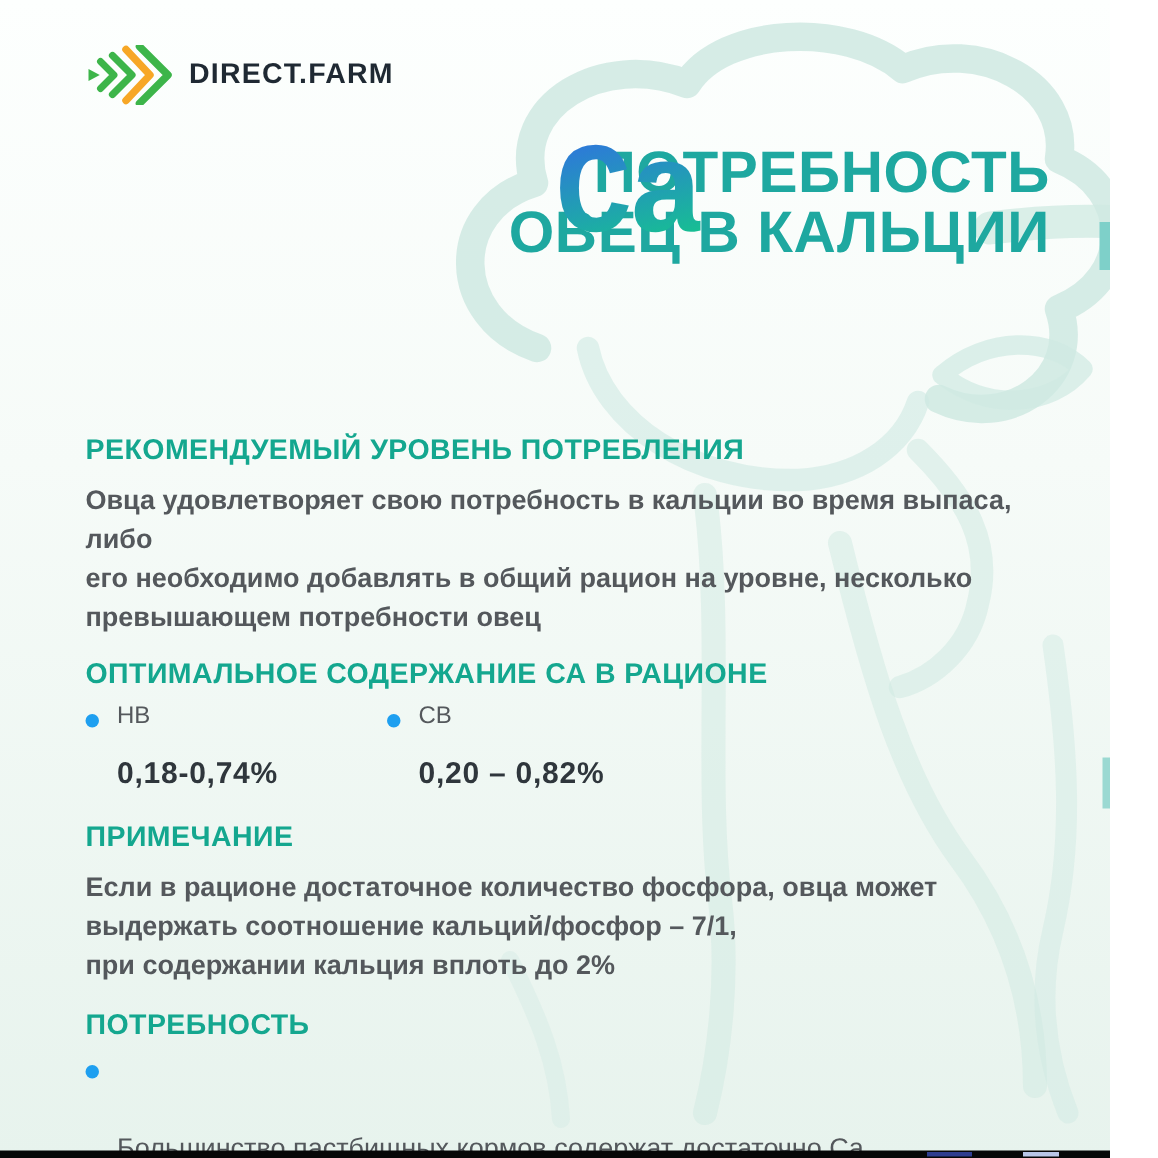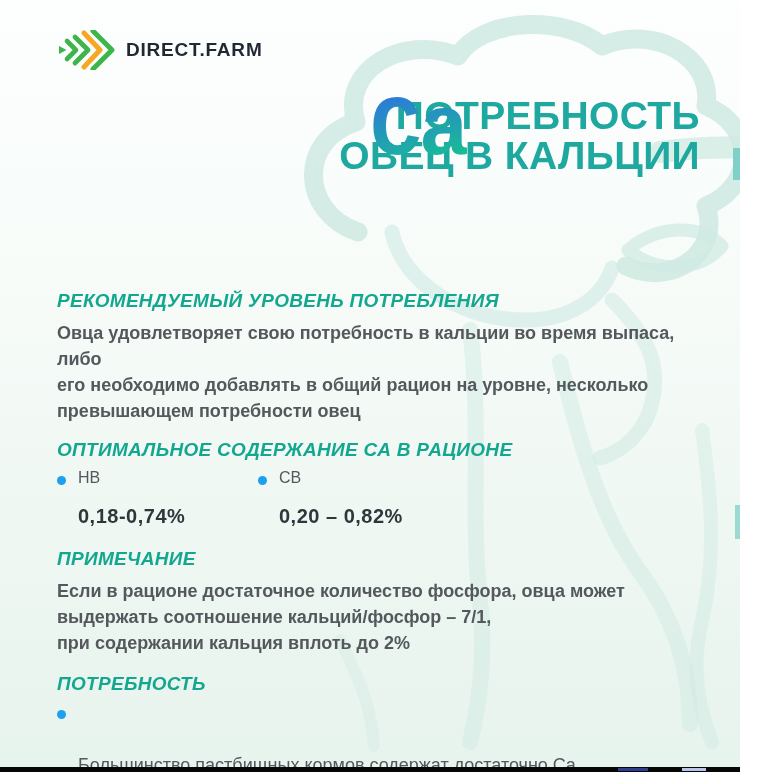--- a/index.html
+++ b/index.html
@@ -25,21 +25,21 @@
     font-family:Liberation Mono, monospace;
     font-size:86px;line-height:1;font-weight:700;letter-spacing:-3px;
     background:linear-gradient(165deg,#2d7ad8 12%,#15c48d 88%);
     -webkit-background-clip:text;background-clip:text;color:transparent;
   }
 
   
   .sections{margin-top:44px;}
   .section{margin-bottom:15px;}
   .section-heading{margin:0 0 8px;font-size:19px;font-weight:700;
-    color:#14a78f;letter-spacing:.3px;font-style:italic;}
+    color:#14a78f;letter-spacing:.3px;}
   .body-text{margin:0;font-size:18px;line-height:26px;color:#54585c;
     white-space:pre-line;font-weight:bold;}
 
   
   .optimal-row{display:flex;margin-top:4px;}
   .opt-col{position:relative;padding-left:21px;}
   .opt-col.first{width:180px;}
   .bullet-dot{position:absolute;left:0;top:7px;width:9px;height:9px;
     border-radius:50%;background:#1e9ff0;}
   .opt-label{font-size:16px;color:#54585c;}

